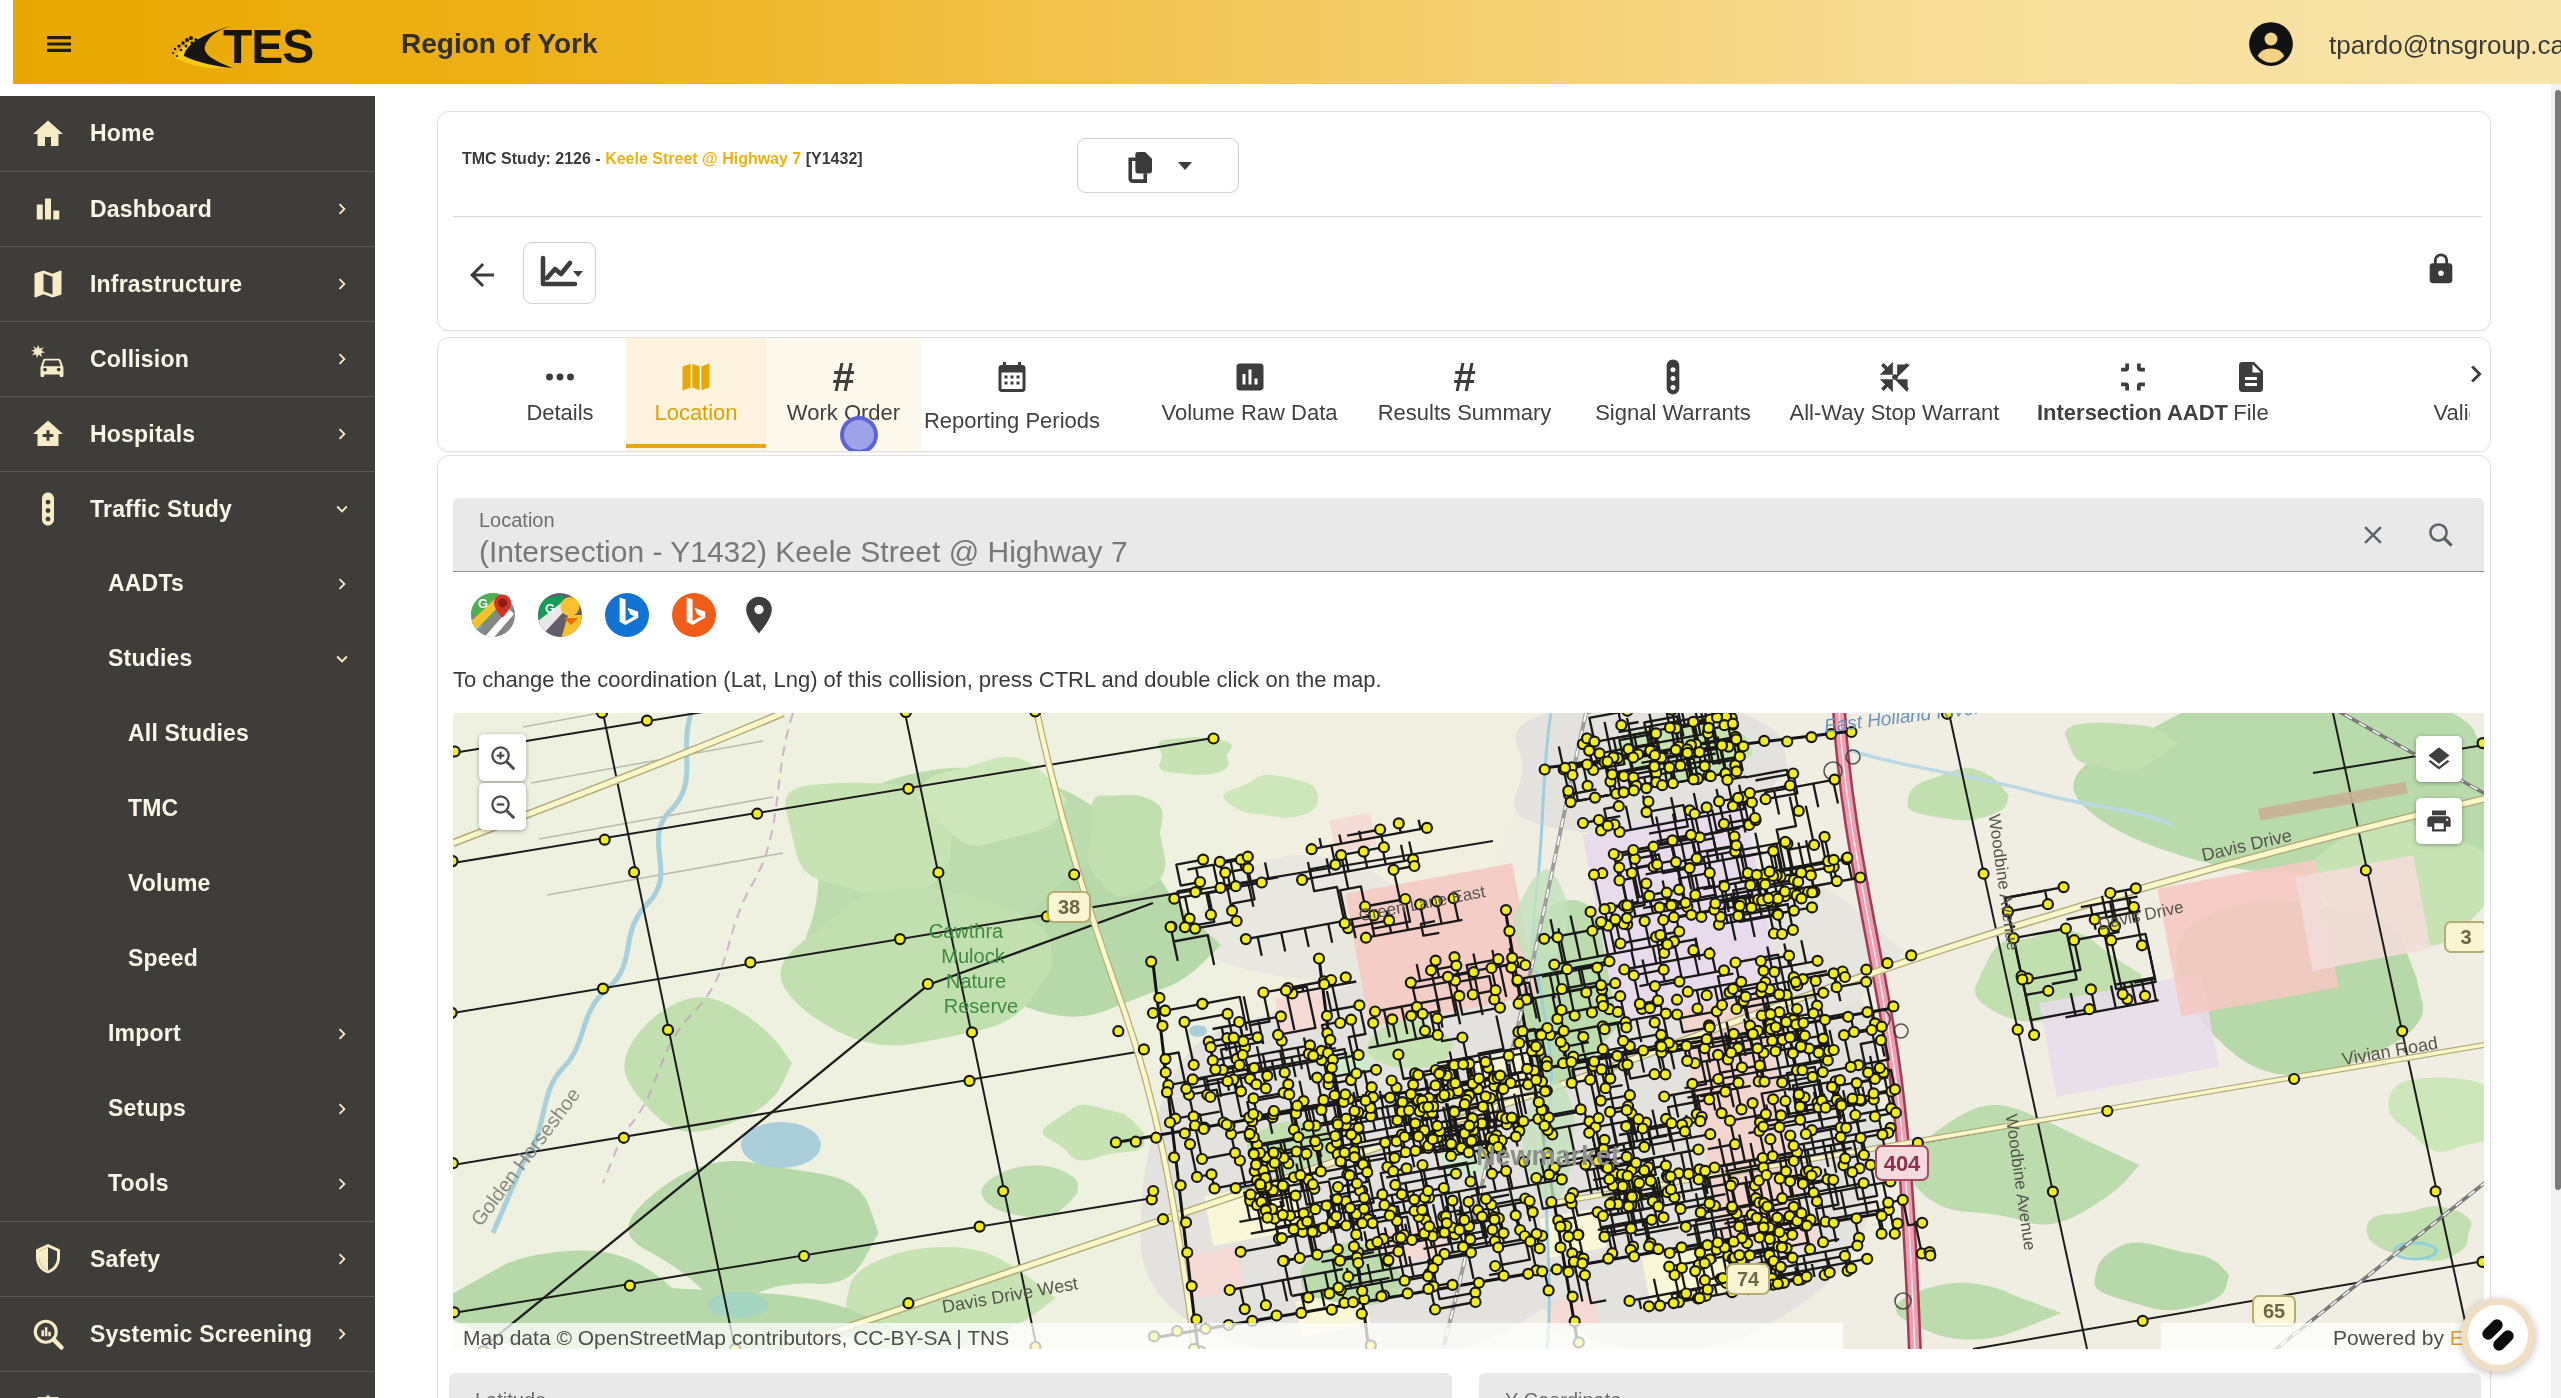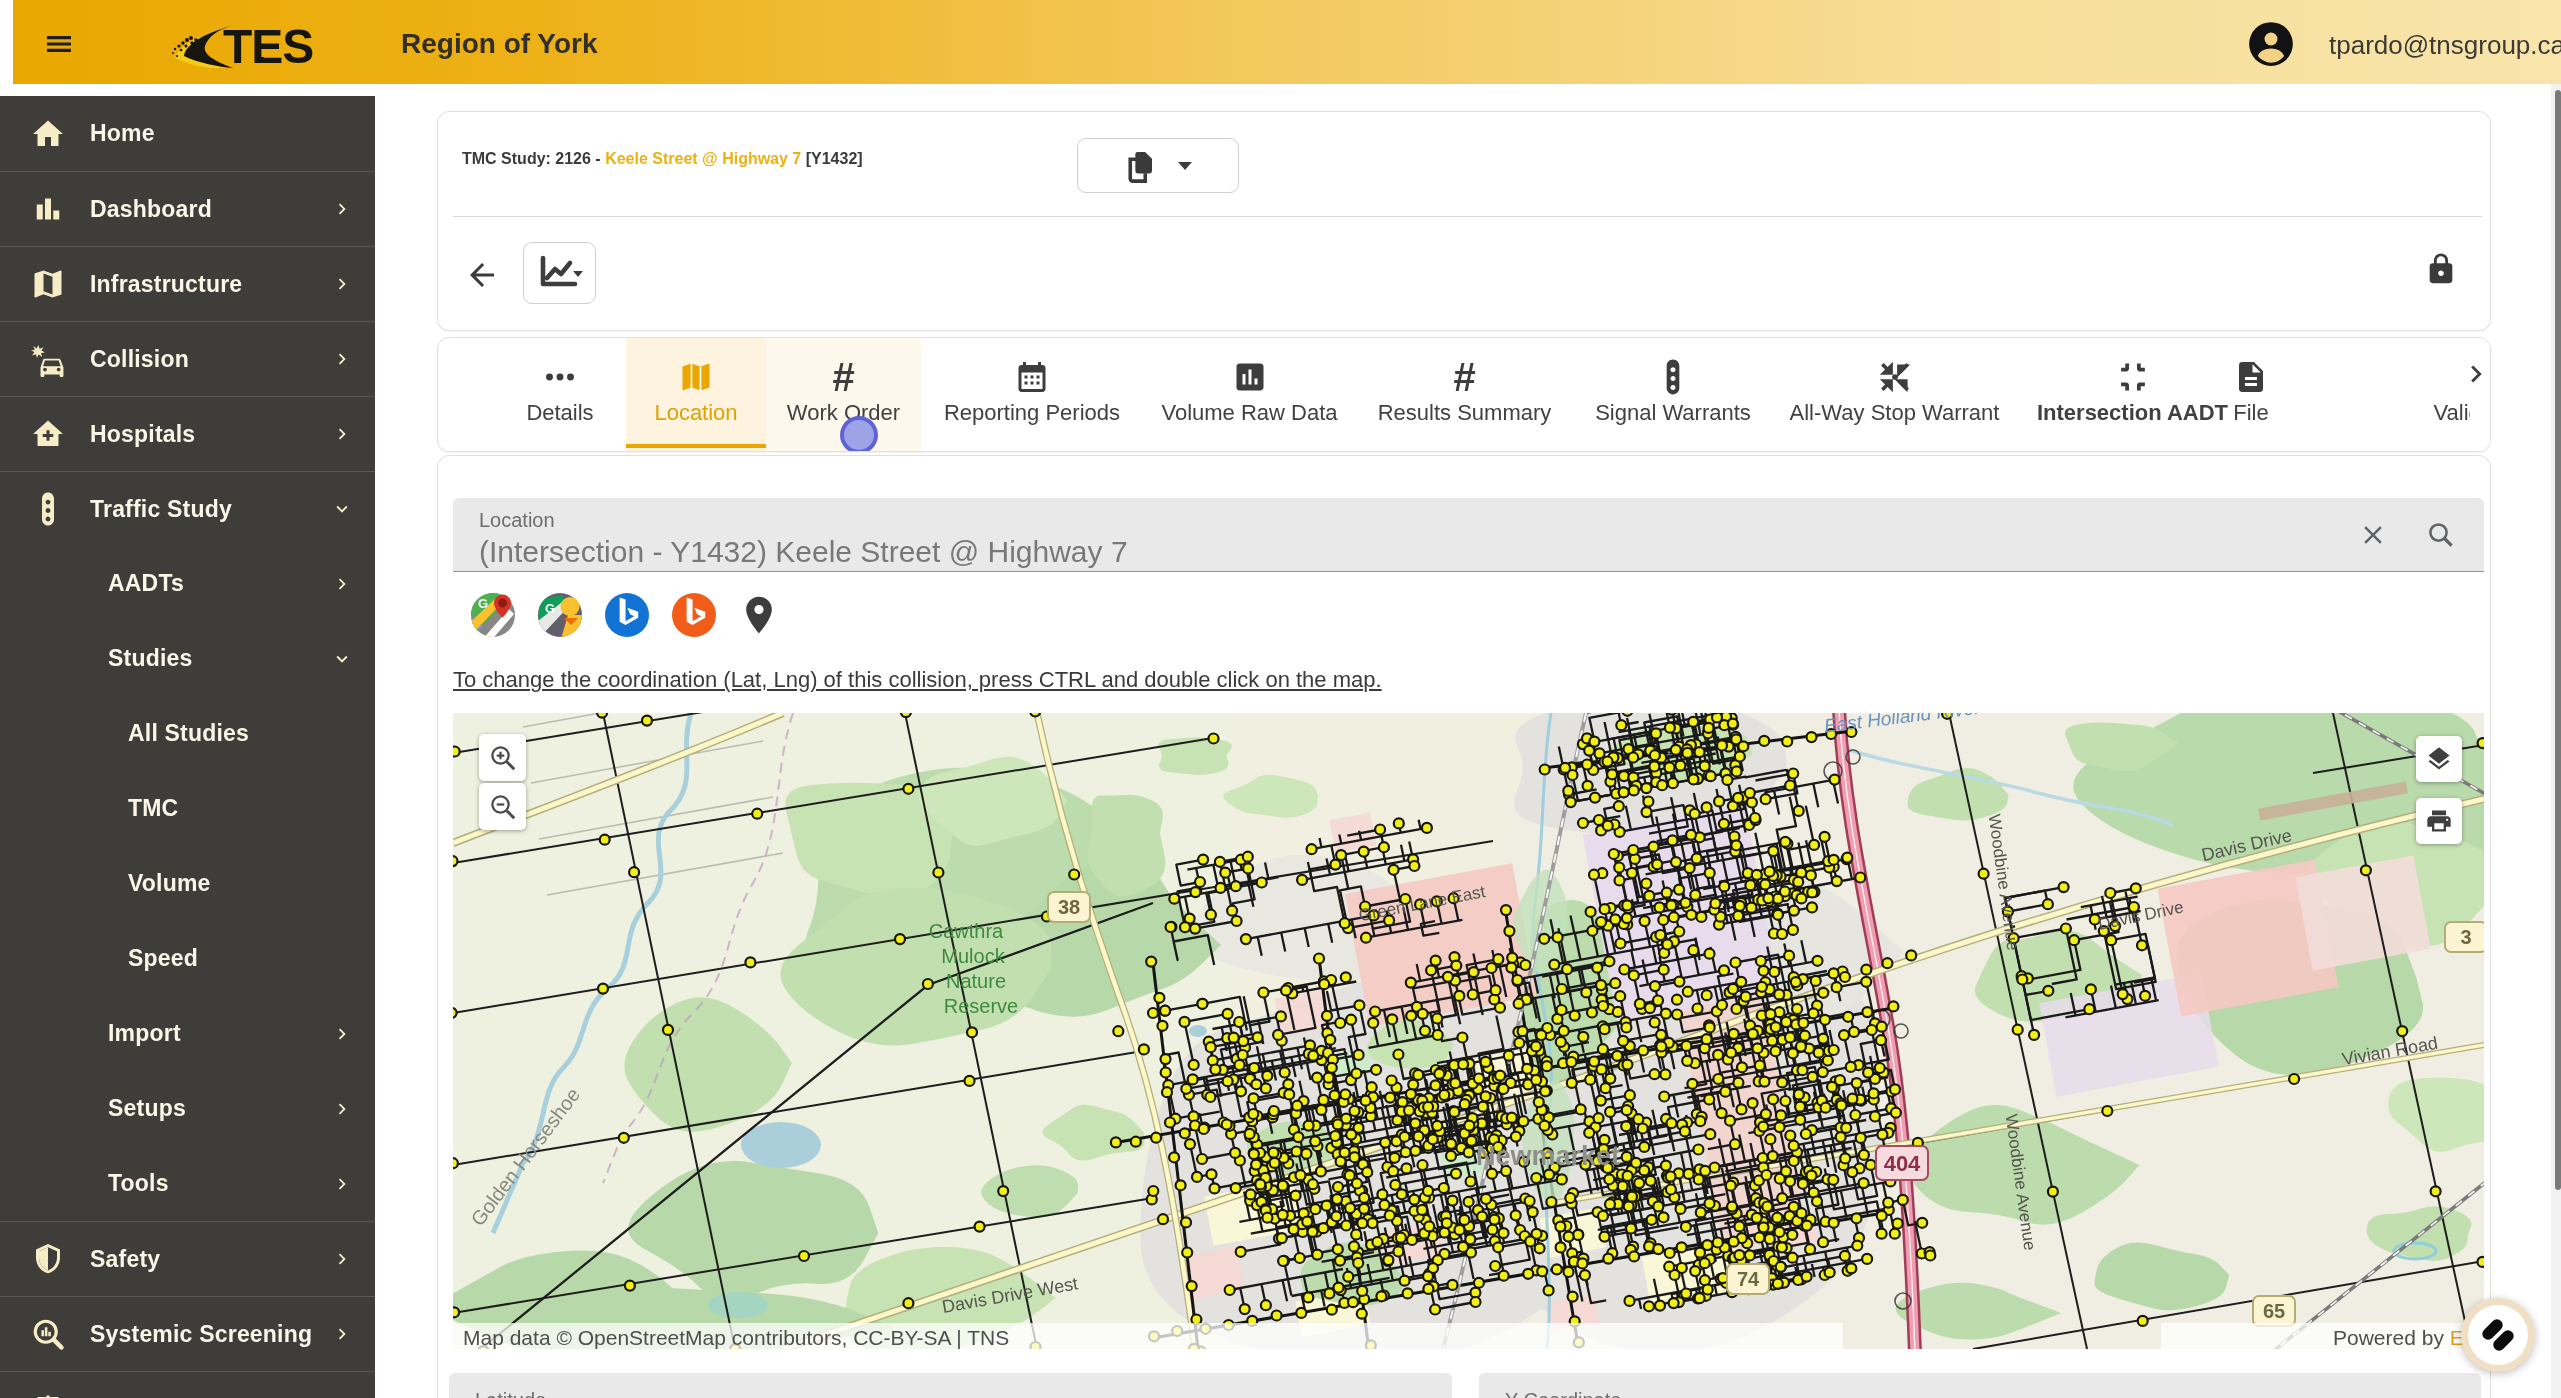--- a/index.html
+++ b/index.html
@@ -239,21 +239,21 @@
         </svg>
       </div>
       <div class="tlabel" style="color:#dfa104;">Location</div>
     </div>
     <div class="tab" style="left:328px;width:155px;">
       <div class="ticon">
         <div style="font-size:40px;font-weight:700;color:#3d3d3d;line-height:36px;">#</div>
       </div>
       <div class="tlabel" style="">Work Order</div>
     </div>
-    <div class="tab" style="left:483px;width:222px;">
+    <div class="tab" style="left:463px;width:222px;gap:8px;">
       <div class="ticon">
         <svg width="36" height="36" viewBox="0 0 24 24">
           <path d="M19 4h-1V2h-2v2H8V2H6v2H5c-1.11 0-1.99.89-1.99 2L3 20c0 1.1.89 2 2 2h14c1.1 0 2-.9 2-2V6c0-1.11-.9-2-2-2zm0 16H5V9h14v11zM7 11h2v2H7zm4 0h2v2h-2zm4 0h2v2h-2zM7 15h2v2H7zm4 0h2v2h-2zm4 0h2v2h-2z" fill="#3d3d3d"></path>
         </svg>
       </div>
       <div class="tlabel" style="">Reporting Periods</div>
     </div>
     <div class="tab" style="left:705px;width:213px;">
       <div class="ticon">
         <svg width="36" height="36" viewBox="0 0 24 24">
@@ -385,21 +385,21 @@
       <svg width="48" height="48" viewBox="-24 -24 48 48">
         <circle r="22" fill="#f25c19"></circle>
         <g fill="#fff" transform="scale(1.6)">
           <path d="M-4.6 -11 L-0.9 -9.7 V3.9 L4.5 0.8 L1.9 -0.45 L0.3 -4.5 L7 -2.1 V1.7 L-0.9 6.3 L-4.6 4.15z"></path>
         </g>
       </svg>
       <svg width="44" height="44" viewBox="0 0 24 24">
         <path d="M12 2C8.13 2 5 5.13 5 9c0 5.25 7 13 7 13s7-7.75 7-13c0-3.87-3.13-7-7-7zm0 9.5c-1.38 0-2.5-1.12-2.5-2.5s1.12-2.5 2.5-2.5 2.5 1.12 2.5 2.5-1.12 2.5-2.5 2.5z" fill="#3d3d3d"></path>
       </svg>
   </div>
-  <div style="position:absolute;left:15px;top:211px;font-size:22px;color:#3a3a3a;text-decoration:underline;">To change the coordination (Lat, Lng) of this collision, press CTRL and double click on the map.</div>
+  <div style="position:absolute;left:15px;top:211px;font-size:22px;color:#3a3a3a;">To change the coordination (Lat, Lng) of this collision, press CTRL and double click on the map.</div>
   <div style="position:absolute;left:15px;top:257px;width:2031px;height:636px;overflow:hidden;">
     <svg width="2031" height="636" viewBox="0 0 2031 636" style="position:absolute;left:0;top:0;">
         <defs>
           <circle id="o" r="5" fill="#f2ee17" stroke="#18180a" stroke-width="2.2"></circle>
         </defs>
         <rect width="2031" height="636" fill="#f0eee2"></rect>
         <rect x="0" y="0" width="780" height="636" fill="#eef0e0"></rect>
         <polygon points="780,0 1090,0 1000,300 820,636 780,636" fill="#f1f0e0"></polygon>
         <path d="M70,14 L300,-28" stroke="#a0a095" stroke-width="1.5" opacity="0.65" fill="none"></path>
         <path d="M78,70 L310,28" stroke="#a0a095" stroke-width="1.5" opacity="0.65" fill="none"></path>

